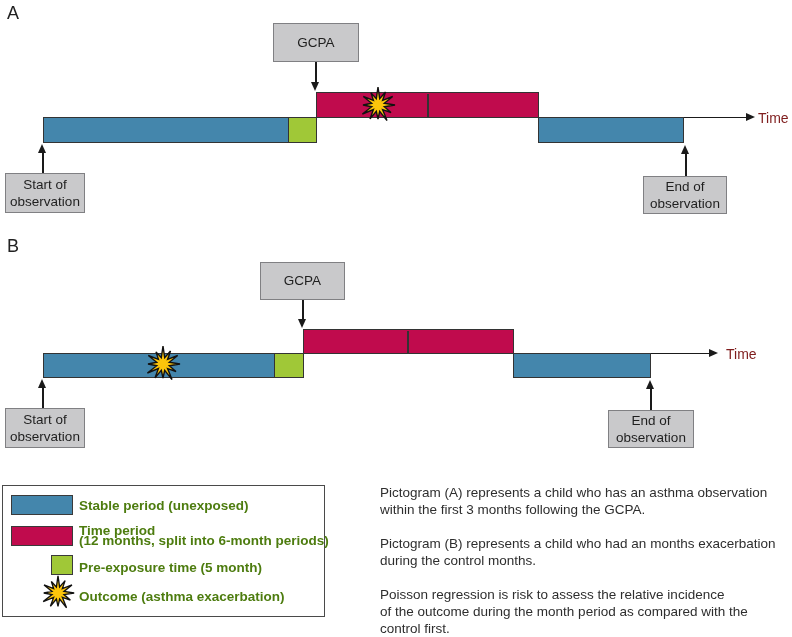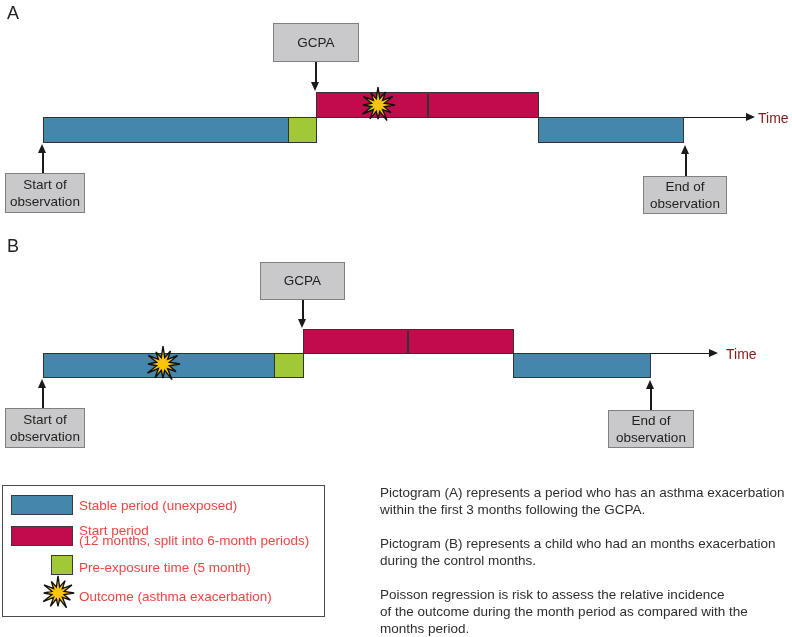--- a/index.html
+++ b/index.html
@@ -18,21 +18,21 @@
                border-bottom:4.5px solid transparent;border-left:9px solid #1a1a1a;}
   .arrow-down{position:absolute;width:0;height:0;border-left:4.5px solid transparent;
               border-right:4.5px solid transparent;border-top:9px solid #1a1a1a;}
   .arrow-up{position:absolute;width:0;height:0;border-left:4.5px solid transparent;
             border-right:4.5px solid transparent;border-bottom:9px solid #1a1a1a;}
   .time-label{position:absolute;font-size:14px;color:#7f1d1d;}
   .star{position:absolute;width:40px;height:40px;}
   .legend{position:absolute;left:2px;top:485px;width:323px;height:132px;
           border:1.5px solid #4a4a4a;box-sizing:border-box;background:#fff;}
   .legend .swatch{position:absolute;box-sizing:border-box;border:1.5px solid #3a3a3a;}
-  .legend .ltext{position:absolute;font-size:13.5px;color:#ef4444;white-space:nowrap;}
+  .legend .ltext{position:absolute;font-size:13.5px;color:#4d7c0f;white-space:nowrap;font-weight:bold;}
   .caption{position:absolute;left:380px;top:484px;width:405px;font-size:13.5px;
            line-height:17px;color:#2e2e2e;}
   .caption .para{margin:0 0 17px 0;}
 </style>
 </head>
 <body>
 
 <div class="canvas">
 
   <svg width="0" height="0" style="position:absolute">
@@ -121,41 +121,41 @@
       <span>End of</span><br>
       <span>observation</span>
     </span>
   </div>
 
   <div class="legend">
     <div class="swatch" style="left: 8px; top: 9px; width: 62px; height: 20px; background-color: rgb(68, 134, 172);"></div>
     <div class="ltext" style="left:76px;top:12px;">Stable period (unexposed)</div>
 
     <div class="swatch" style="left: 8px; top: 40px; width: 62px; height: 20px; background-color: rgb(192, 11, 77);"></div>
-    <div class="ltext" style="left:76px;top:37px;">Start period</div>
+    <div class="ltext" style="left:76px;top:37px;">Time period</div>
     <div class="ltext" style="left:76px;top:47px;">(12 months, split into 6-month periods)</div>
 
     <div class="swatch" style="left: 48px; top: 69px; width: 22px; height: 20px; background-color: rgb(160, 200, 55);"></div>
     <div class="ltext" style="left:76px;top:74px;">Pre-exposure time (5 month)</div>
 
     <svg class="star" style="left: 36px; top: 88px; width: 38px; height: 38px; fill: rgb(252, 197, 11);">
         <use href="#burst"></use>
       </svg>
     <div class="ltext" style="left:76px;top:103px;">Outcome (asthma exacerbation)</div>
   </div>
 
   <div class="caption">
     <div class="para">
-      <div>Pictogram (A) represents a period who has an asthma exacerbation</div>
+      <div>Pictogram (A) represents a child who has an asthma observation</div>
       <div>within the first 3 months following the GCPA.</div>
     </div>
     <div class="para">
       <div>Pictogram (B) represents a child who had an months exacerbation</div>
       <div>during the control months.</div>
     </div>
     <div class="para">
       <div>Poisson regression is risk to assess the relative incidence</div>
       <div>of the outcome during the month period as compared with the</div>
-      <div>months period.</div>
+      <div>control first.</div>
     </div>
   </div>
 
 </div>
 
 </body></html>

